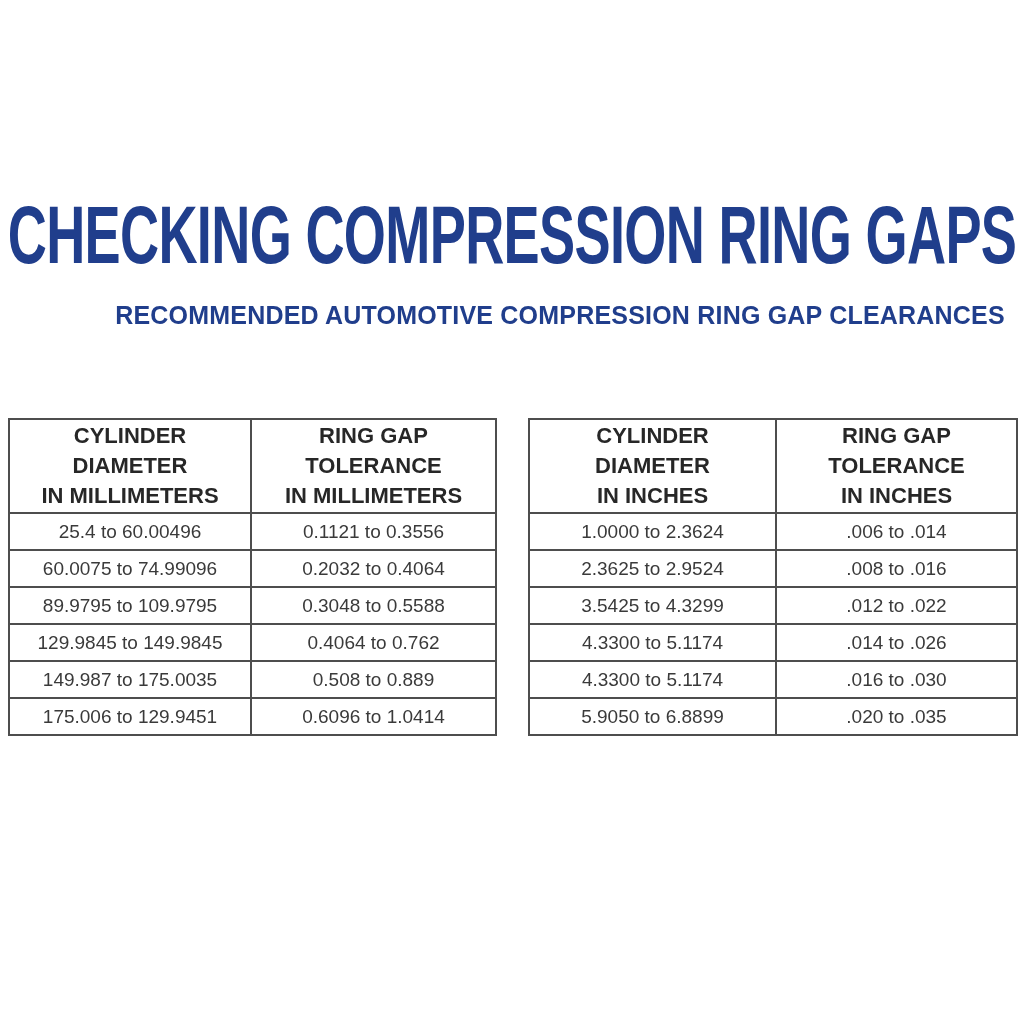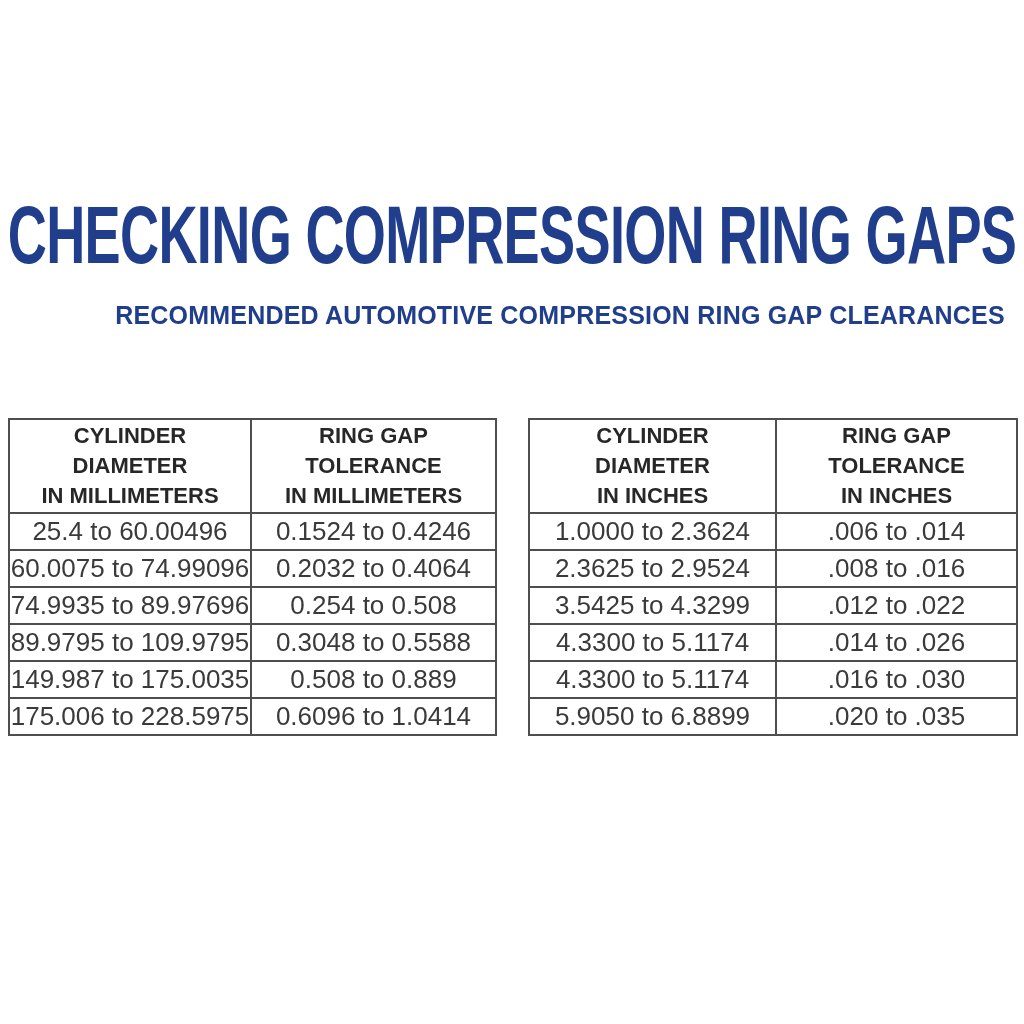--- a/index.html
+++ b/index.html
@@ -38,21 +38,21 @@
     text-align:center;vertical-align:middle;
     padding:0;overflow:hidden;
   }
   .spec-table th{
     height:92px;
     font-size:22px;font-weight:bold;line-height:30px;
     color:var(--head-text);
   }
   .spec-table td{
     height:35px;
-    font-size:26px;font-weight:normal;
+    font-size:19px;font-weight:normal;
     color:var(--cell-text);white-space:nowrap;
   }
   .header-line{display:block;}
 </style>
 </head>
 <body>
 
 <div class="page">
 
   <div class="title">CHECKING COMPRESSION RING GAPS</div>
@@ -73,40 +73,40 @@
         <th>
           <span class="header-line">RING GAP</span>
           <span class="header-line">TOLERANCE</span>
           <span class="header-line">IN MILLIMETERS</span>
         </th>
       </tr>
     </thead>
     <tbody>
       <tr>
         <td>25.4 to 60.00496</td>
-        <td>0.1524 to 0.4246</td>
+        <td>0.1121 to 0.3556</td>
       </tr>
       <tr>
         <td>60.0075 to 74.99096</td>
         <td>0.2032 to 0.4064</td>
       </tr>
       <tr>
-        <td>74.9935 to 89.97696</td>
-        <td>0.254 to 0.508</td>
+        <td>89.9795 to 109.9795</td>
+        <td>0.3048 to 0.5588</td>
       </tr>
       <tr>
-        <td>89.9795 to 109.9795</td>
-        <td>0.3048 to 0.5588</td>
+        <td>129.9845 to 149.9845</td>
+        <td>0.4064 to 0.762</td>
       </tr>
       <tr>
         <td>149.987 to 175.0035</td>
         <td>0.508 to 0.889</td>
       </tr>
       <tr>
-        <td>175.006 to 228.5975</td>
+        <td>175.006 to 129.9451</td>
         <td>0.6096 to 1.0414</td>
       </tr>
     </tbody>
   </table>
 
   <table class="spec-table inches">
     <colgroup>
         <col style="width:247px">
         <col style="width:241px">
       </colgroup>

